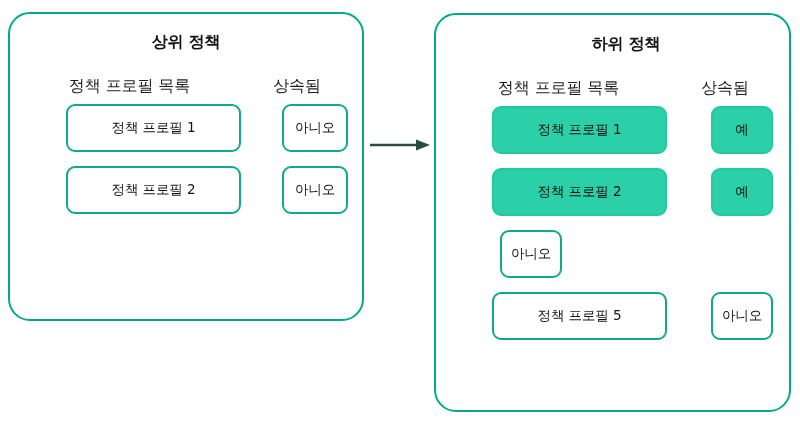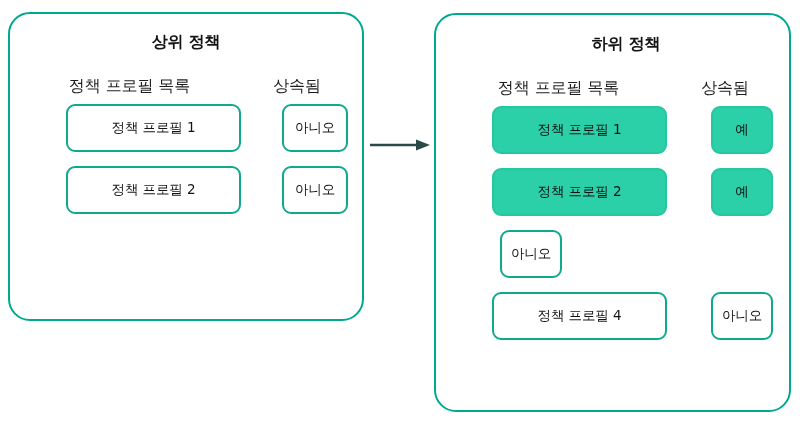--- a/index.html
+++ b/index.html
@@ -188,20 +188,20 @@
       <div class="row">
         <div class="chip profile filled">정책 프로필 2</div>
         <div class="chip inherit filled">예</div>
       </div>
 
       <div class="row">
         <div class="chip inherit">아니오</div>
       </div>
 
       <div class="row">
-        <div class="chip profile">정책 프로필 4</div>
+        <div class="chip profile">정책 프로필 5</div>
         <div class="chip inherit">아니오</div>
       </div>
 
     </div>
   </div>
 
 </div>
 
 </body></html>

